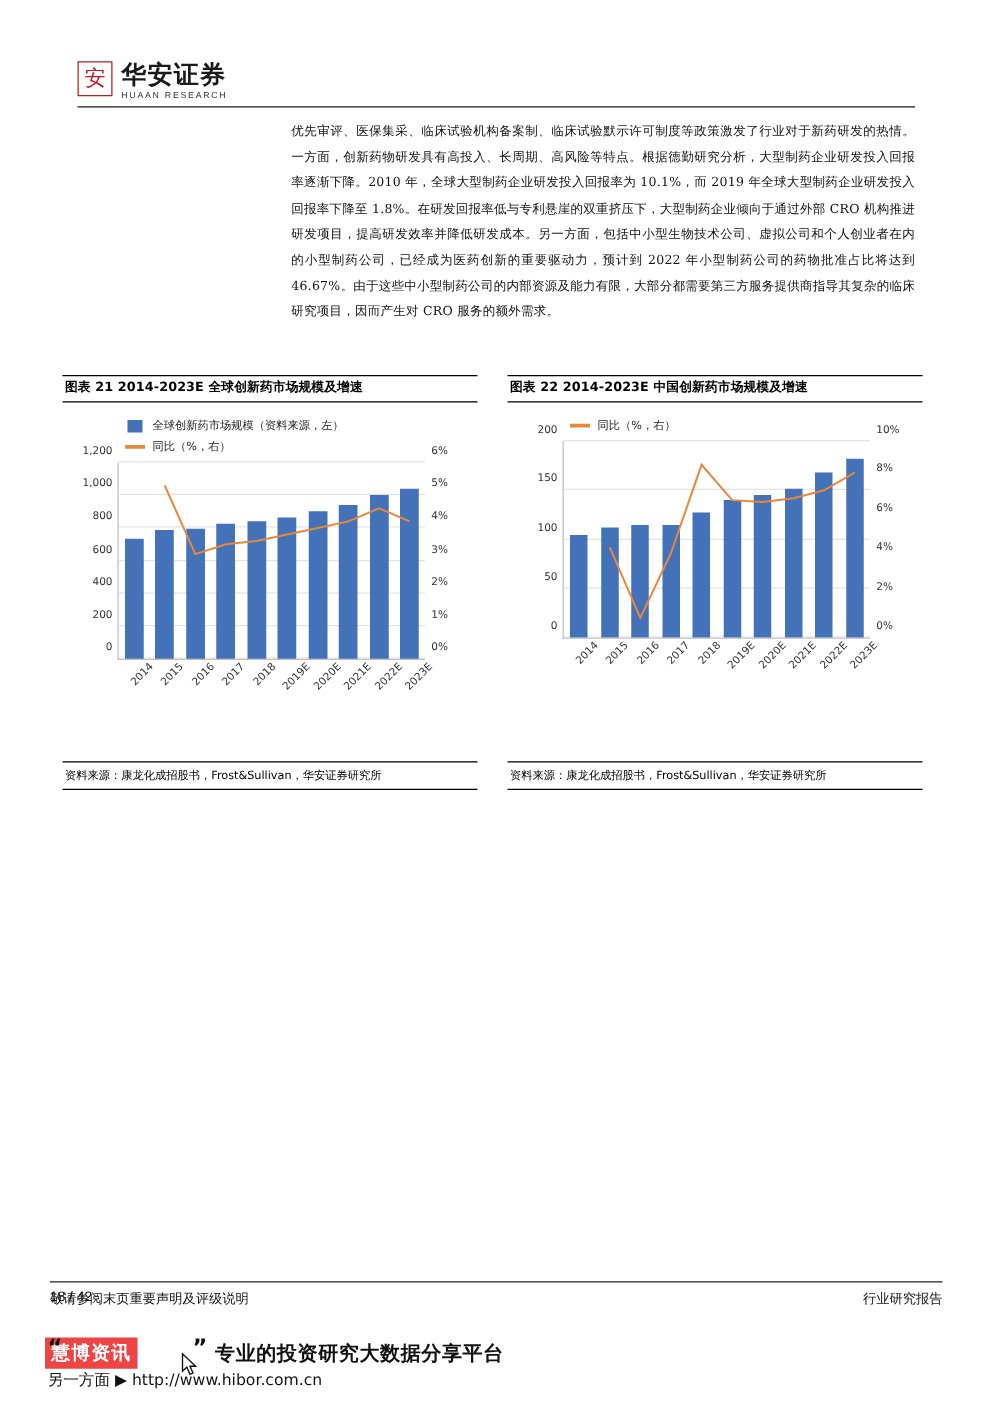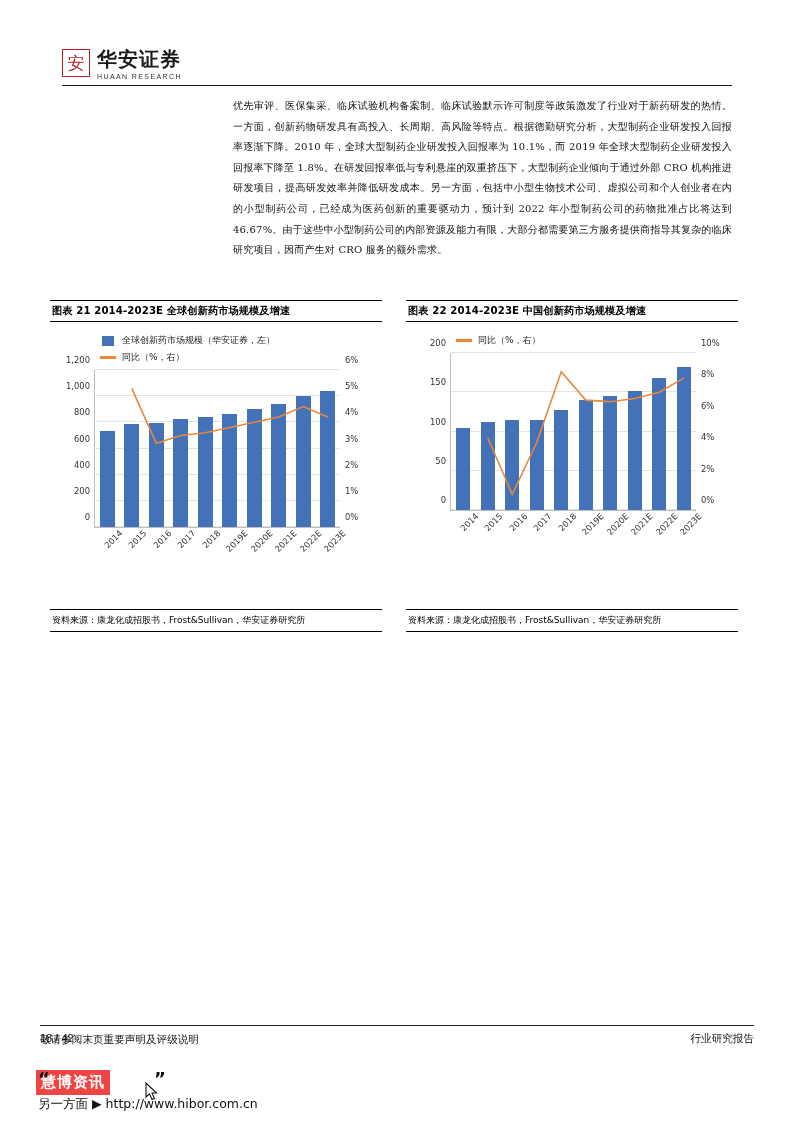--- a/index.html
+++ b/index.html
@@ -344,21 +344,21 @@
   </div>
 
   <div class="body-text">优先审评、医保集采、临床试验机构备案制、临床试验默示许可制度等政策激发了行业对于新药研发的热情。一方面，创新药物研发具有高投入、长周期、高风险等特点。根据德勤研究分析，大型制药企业研发投入回报率逐渐下降。2010 年，全球大型制药企业研发投入回报率为 10.1%，而 2019 年全球大型制药企业研发投入回报率下降至 1.8%。在研发回报率低与专利悬崖的双重挤压下，大型制药企业倾向于通过外部 CRO 机构推进研发项目，提高研发效率并降低研发成本。另一方面，包括中小型生物技术公司、虚拟公司和个人创业者在内的小型制药公司，已经成为医药创新的重要驱动力，预计到 2022 年小型制药公司的药物批准占比将达到 46.67%。由于这些中小型制药公司的内部资源及能力有限，大部分都需要第三方服务提供商指导其复杂的临床研究项目，因而产生对 CRO 服务的额外需求。</div>
 
   <div class="exhibit exhibit-left">
     <div class="exhibit-title">图表 21 2014-2023E 全球创新药市场规模及增速</div>
     <div class="chart-area">
       <div class="legend">
         <div class="legend-row">
           <span class="legend-swatch-bar"></span>
-          <span>全球创新药市场规模（华安证券，左）</span>
+          <span>全球创新药市场规模（资料来源，左）</span>
         </div>
         <div class="legend-row">
           <span class="legend-swatch-line"></span>
           <span>同比（%，右）</span>
         </div>
       </div>
       <div class="plot-wrap">
         <div class="plot" id="plot-0">
             <div class="gridline" style="bottom: 0%;"></div>
             <div class="y-label y-left" style="bottom: 0%;">0</div>
@@ -518,19 +518,20 @@
   <div class="footer">
     <div class="footer-left">敬请参阅末页重要声明及评级说明</div>
     <div class="footer-center">18 / 42</div>
     <div class="footer-right">行业研究报告</div>
   </div>
 
   <div class="banner">
     <div class="banner-logo">慧博资讯</div>
     <div class="banner-quote-l">“</div>
     <div class="banner-quote-r">”</div>
+    <div class="banner-tag">专业的投资研究大数据分享平台</div>
     <div class="banner-sub">另一方面 ▶ http://www.hibor.com.cn</div>
     <svg class="banner-cursor" viewBox="0 0 16 20">
       <path d="M2,1 L2,15 L5.5,11.8 L8,17.5 L10.4,16.4 L8,11 L12.5,11 Z" fill="#fff" stroke="#111" stroke-width="1.1"></path>
     </svg>
   </div>
 
 </div>
 
 </body></html>

